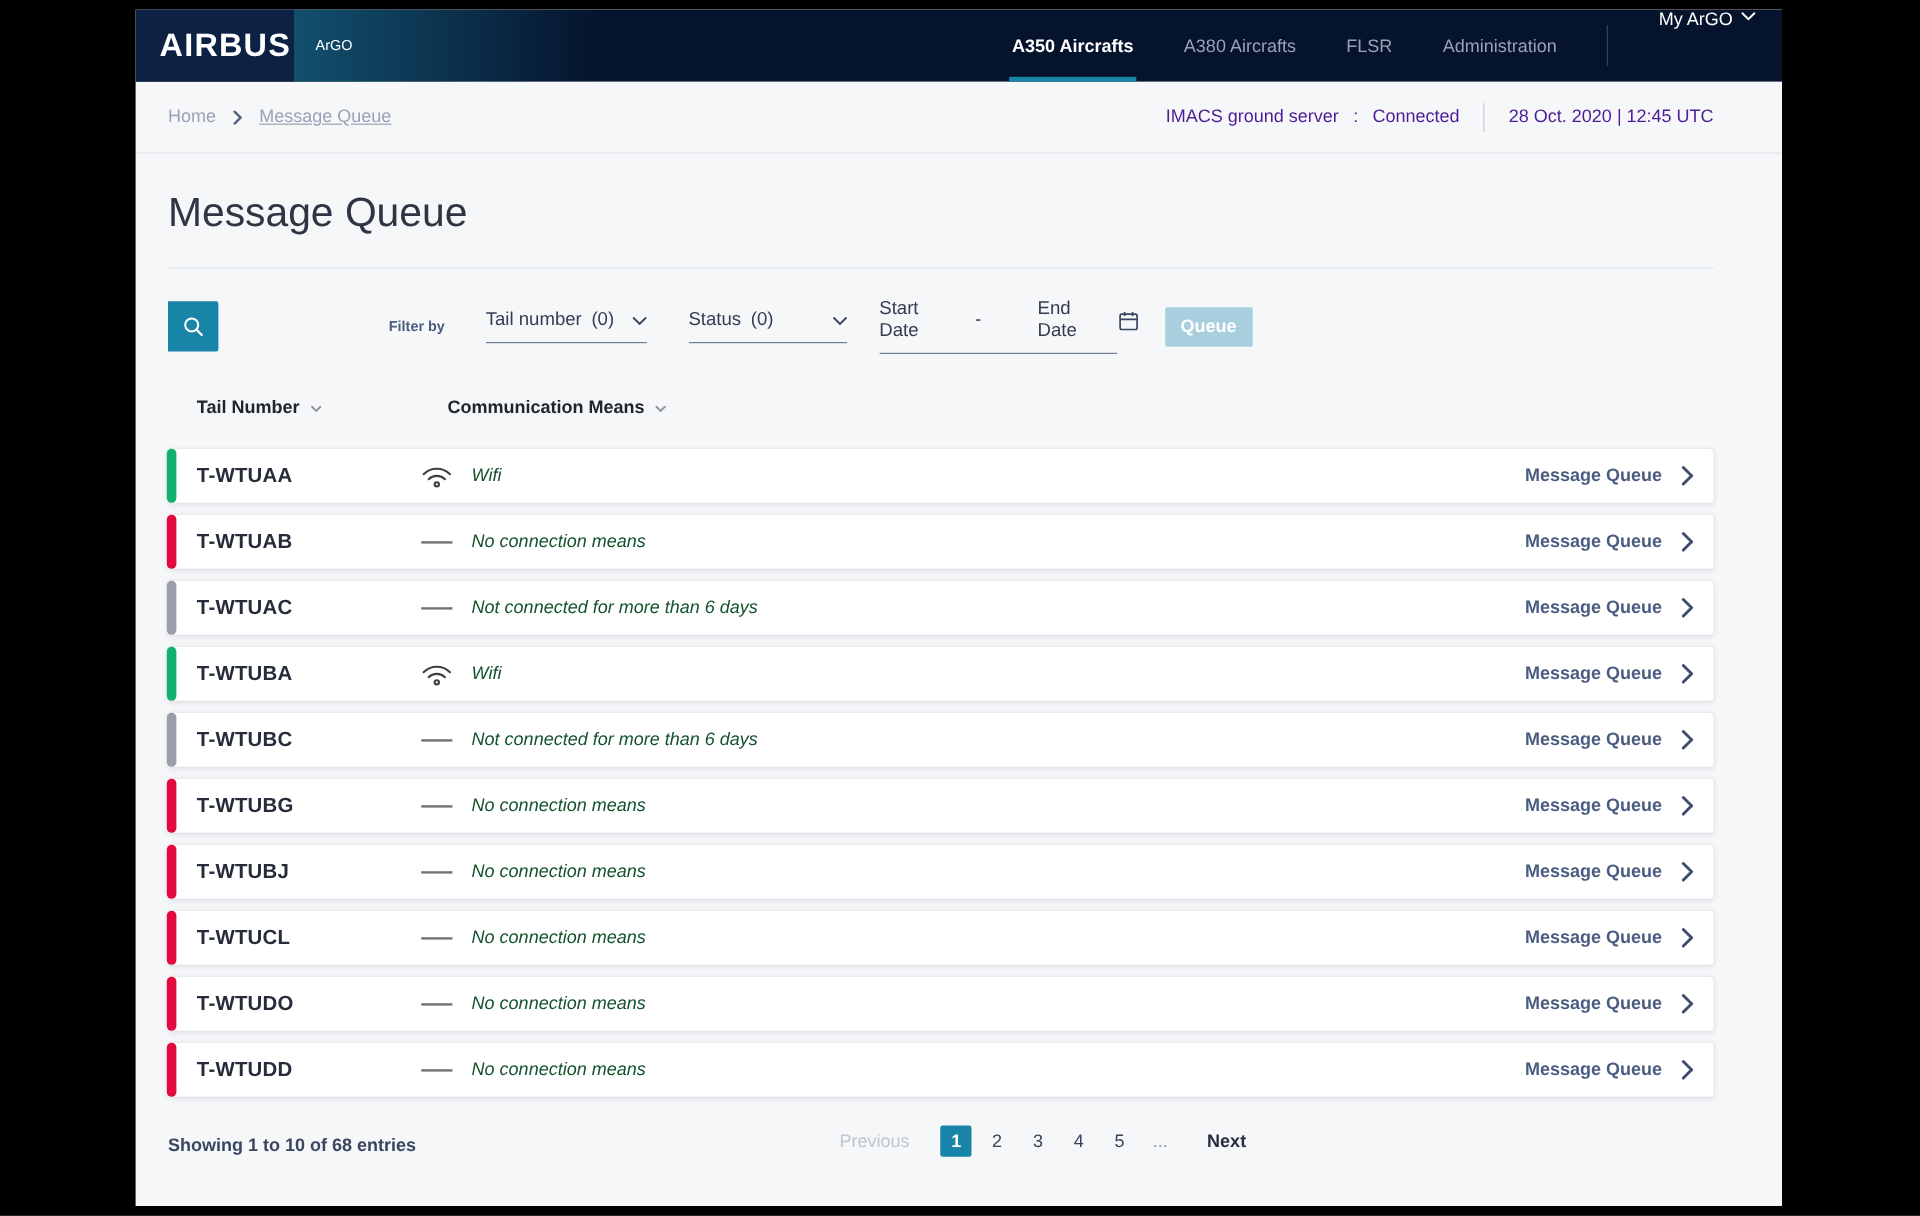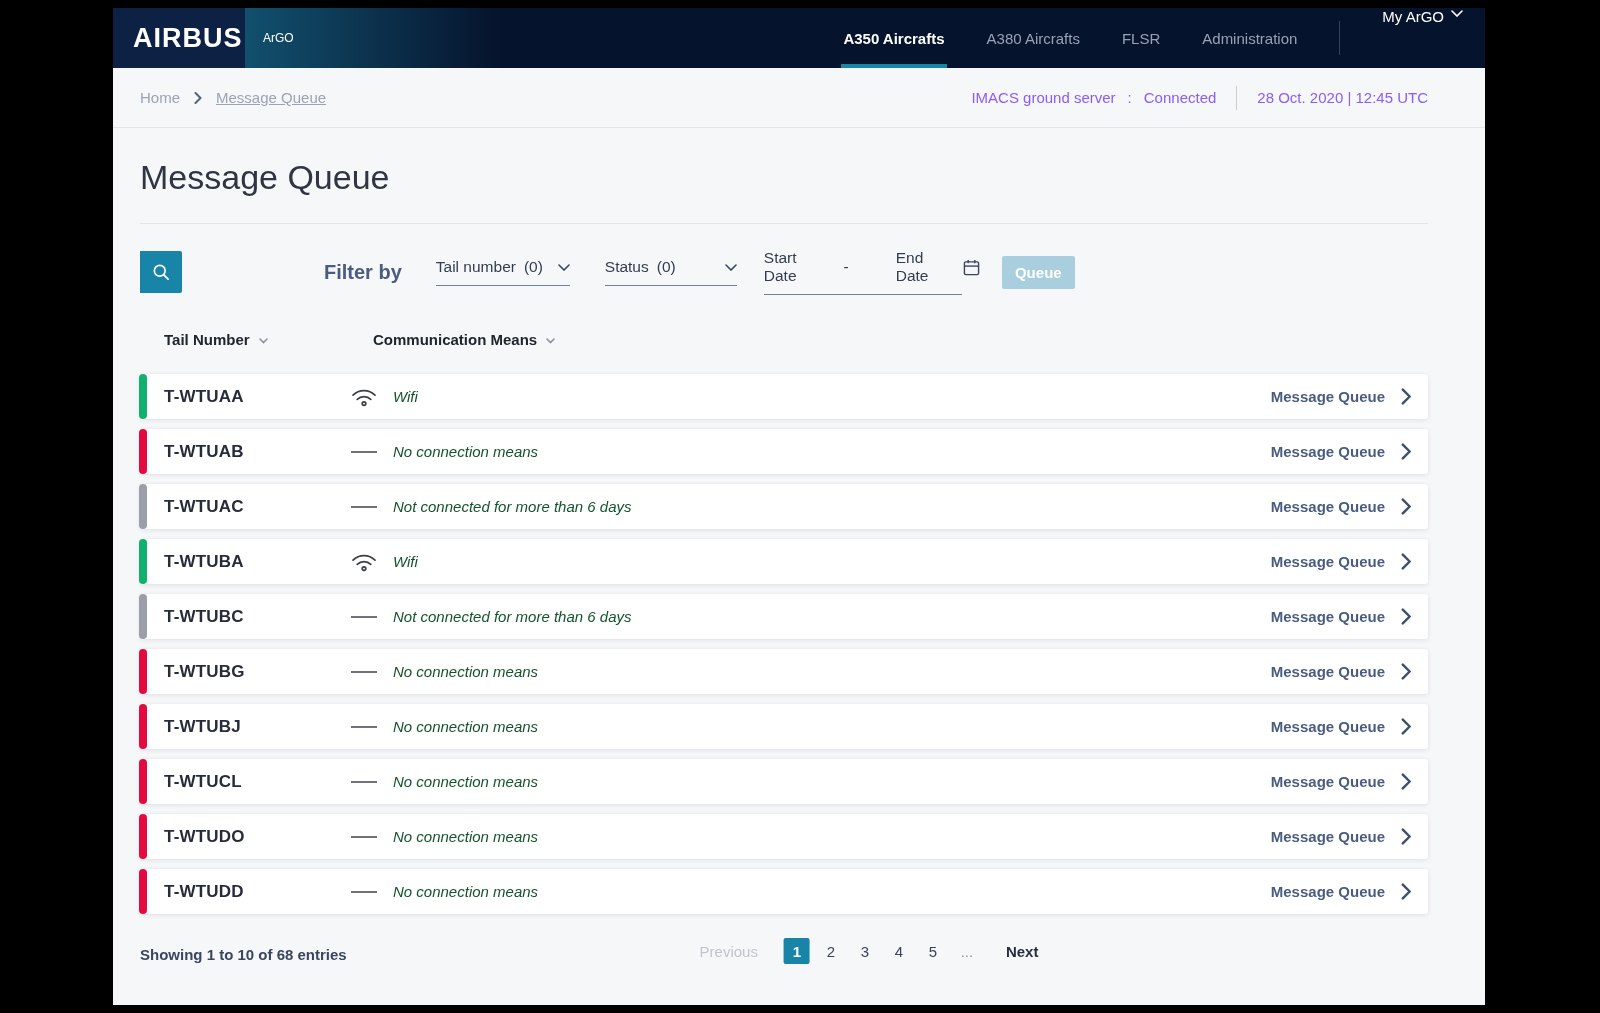--- a/index.html
+++ b/index.html
@@ -19,35 +19,35 @@
   .nav-item.active::after { content:""; position:absolute; left:-2px; right:-2px; bottom:0; height:4px; background:var(--accent,#1784A8); }
   .nav-divider { width:1px; background:#33415F; align-self:center; height:34px; }
   .nav-account { display:flex; align-items:flex-start; gap:7px; color:#fff; font-size:15px; cursor:pointer; }
   .nav-account svg { margin-top:2px; }
 
   
   .statusbar { height:60px; display:flex; align-items:center; padding:0 57px 0 27px; border-bottom:1px solid #E2E5EA; }
   .crumb { color:#9AA3B5; font-size:15px; }
   .crumb-sep { margin:0 14px; display:inline-flex; }
   .crumb-link { color:#9AA3B5; text-decoration:underline; cursor:pointer; }
-  .server-group { margin-left:auto; display:flex; align-items:center; color:#8b5cf6; font-size:15px; }
+  .server-group { margin-left:auto; display:flex; align-items:center; color:#4c1d95; font-size:15px; }
   .server-group .colon { margin:0 12px; }
   .status-divider { width:1px; height:24px; background:#C9CDD6; margin:0 20px; }
 
   
   .page-title { margin:30px 57px 0 27px; font-size:34px; font-weight:500; color:#2F3543; }
   .title-rule { margin:26px 57px 0 27px; border-bottom:1px solid #E2E5EA; }
 
   
   .toolbar { margin:25px 57px 0 27px; display:flex; align-items:center; }
   .search-group { display:flex; height:42px; flex:none; }
   .search-box { width:375px; background:#fff; border:1px solid #C9CDD4; border-right:none; display:flex; align-items:center; padding-left:14px; font-size:15px; color:#1B1F26; }
   .search-caret { width:1.5px; height:20px; background:#1B1F26; margin-left:1px; }
   .search-btn { width:42px; height:42px; background:var(--accent,#1784A8); border:none; display:flex; align-items:center; justify-content:center; cursor:pointer; border-radius:0 2px 2px 0; }
-  .filter-by { margin-left:142px; color:#4A5C80; font-weight:700; font-size:20px; }
+  .filter-by { margin-left:142px; color:#4A5C80; font-weight:700; font-size:12px; }
   .filter-dd { margin-left:34px; display:flex; align-items:center; border-bottom:1px solid #707E96; padding-bottom:9px; color:#323D52; font-size:15.5px; cursor:pointer; }
   .filter-dd .dd-count { margin-left:8px; }
   .filter-dd .dd-chev { margin-left:auto; color:#3A4660; display:inline-flex; }
   .dd-tail { width:134px; }
   .dd-status { width:132px; margin-left:35px; }
   .dd-dates { width:198px; margin-left:27px;gap:35px; }
   .dd-dates .date-sep { margin:0 12px; color:#323D52; }
   .dd-dates .cal { margin-left:auto; display:inline-flex; }
   .apply-btn { margin-left:40px; width:73px; height:33px; background:var(--apply,#A9CFDF); color:#fff; font-weight:700; font-size:15px; border:none; border-radius:2px; cursor:pointer; }
 

